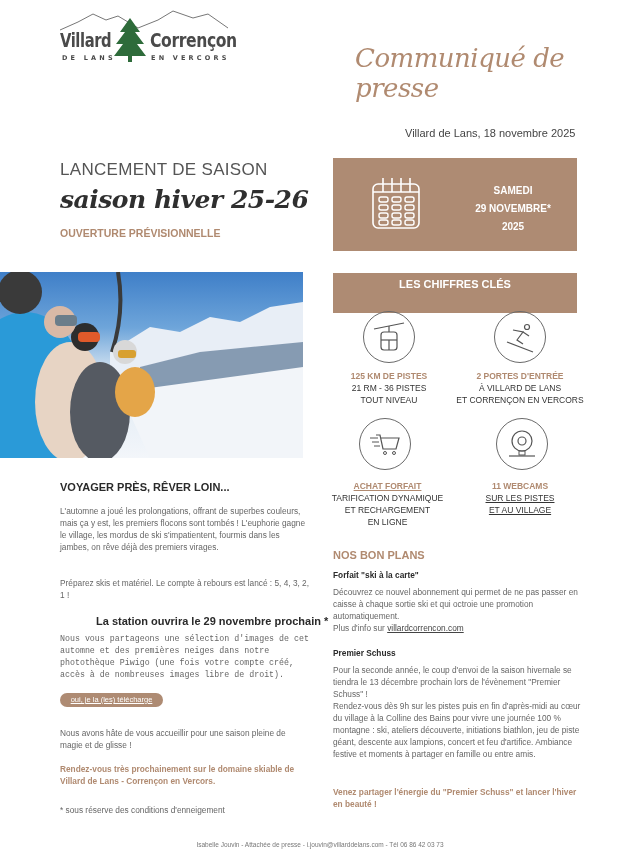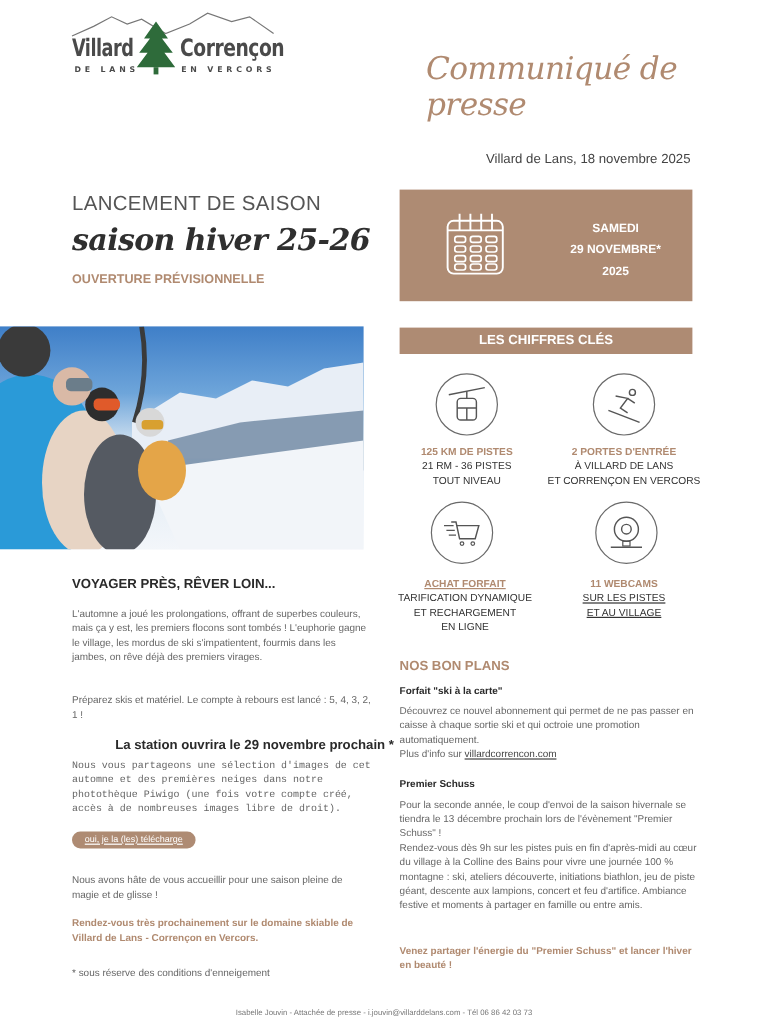--- a/index.html
+++ b/index.html
@@ -25,21 +25,21 @@
     .ouverture { left: 60px; top: 225px; font: bold 10.5px "Liberation Sans", sans-serif; color: #b08a70; line-height: 16px; }
 
     
     .photo { left: 0; top: 272px; width: 303px; height: 186px; overflow: hidden; background: linear-gradient(180deg,#3f7fc8 0%,#6ea5da 30%,#dce8f3 55%,#f3f6fa 100%); }
 
     
     .date-box { left: 333px; top: 158px; width: 244px; height: 93px; background: #ae8b73; padding-left: 22px; }
     .date-box .cal { position: absolute; left: 38px; top: 20px; }
     .date-box .txt { position: absolute; left: 130px; top: 24px; width: 100px; text-align: center; font: bold 10px "Liberation Sans", sans-serif; color: #fff; line-height: 18px; }
 
-    .chiffres-bar { left: 333px; top: 273px; width: 244px; height: 22px; background: #ae8b73; color: #fff; font: bold 11px "Liberation Sans", sans-serif; text-align: center; line-height: 22px; }
+    .chiffres-bar { left: 333px; top: 273px; width: 244px; height: 40px; background: #ae8b73; color: #fff; font: bold 11px "Liberation Sans", sans-serif; text-align: center; line-height: 22px; }
 
     .icon-circle { width: 52px; height: 52px; border: 1.2px solid #6a6a6a; border-radius: 50%; display: flex; align-items: center; justify-content: center; }
 
     .fig { text-align: center; font: 8.5px "Liberation Sans", sans-serif; color: #333; line-height: 12px; }
     .fig .h { font-weight: bold; color: #b08a70; }
     .u { text-decoration: underline; }
 
     
     .h-voyager { left: 60px; top: 481px; font: bold 11px "Liberation Sans", sans-serif; color: #2a2a2a; }
     .p { font: 8.3px "Liberation Sans", sans-serif; color: #666; line-height: 12px; width: 250px; }

